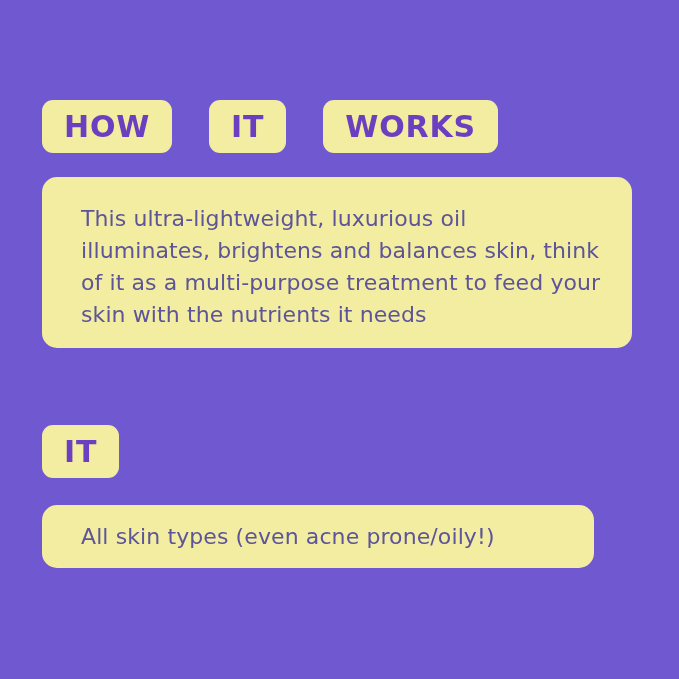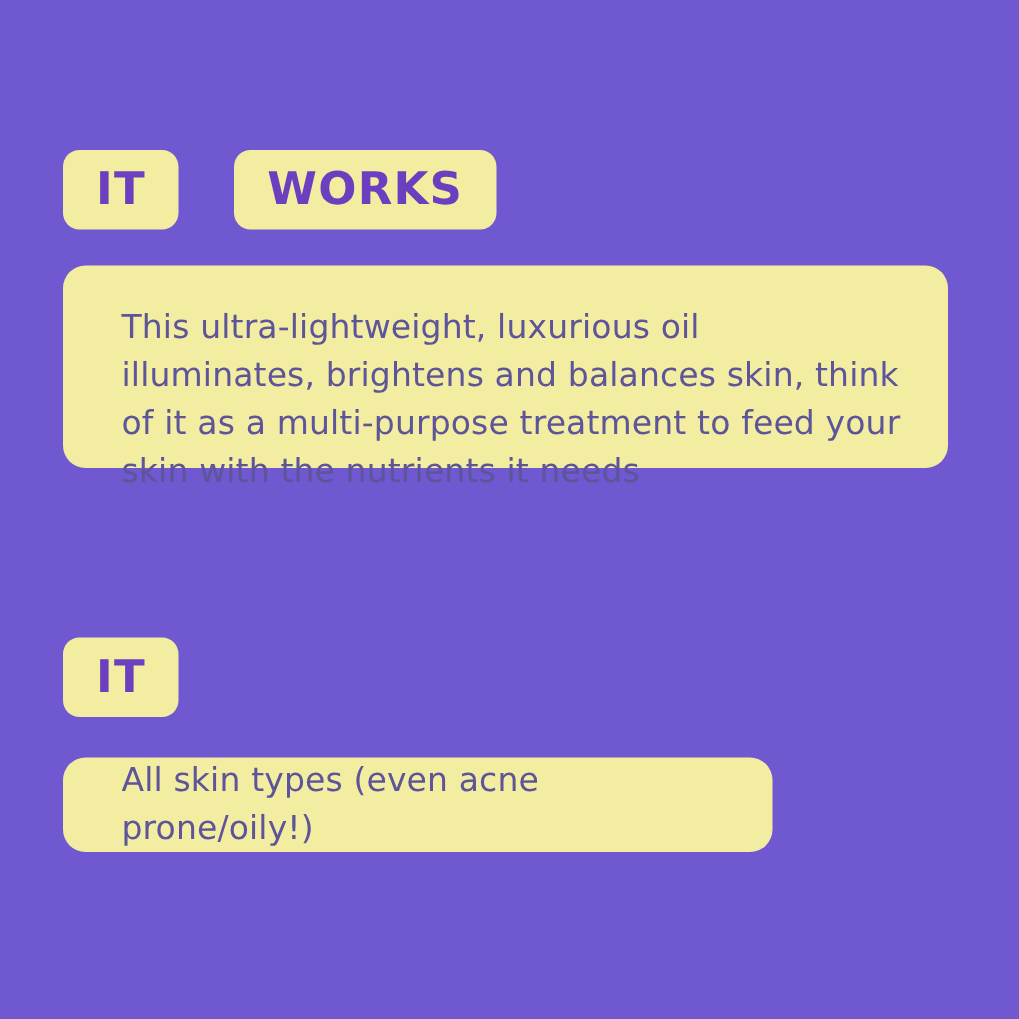--- a/index.html
+++ b/index.html
@@ -59,43 +59,44 @@
     border-radius: 15px;
     box-sizing: border-box;
     font-size: 22px;
     line-height: 32px;
     letter-spacing: 0.1px;
   }
 
   #how-it-works-card {
     top: 177px;
     width: 590px;
-    height: 135px;
+    height: 171px;
     padding: 26px 30px 0 39px;
   }
 
   #who-is-it-for-card {
     top: 505px;
-    width: 473px;
+    width: 552px;
     height: 63px;
     padding: 0 30px 0 39px;
     display: flex;
     align-items: center;
   }
 
   .copy-text {
     margin: 0;
   }
 </style>
 </head>
 <body>
 
 <div id="infographic">
 
   <div class="pill-row" id="how-it-works-row">
+    <div class="pill">HOW</div>
     <div class="pill">IT</div>
     <div class="pill">WORKS</div>
   </div>
 
   <div class="copy-card" id="how-it-works-card">
     <p class="copy-text">This ultra-lightweight, luxurious oil illuminates, brightens and balances skin, think of it as a multi-purpose treatment to feed your skin with the nutrients it needs</p>
   </div>
 
   <div class="pill-row" id="who-is-it-for-row">
     <div class="pill">IT</div>

